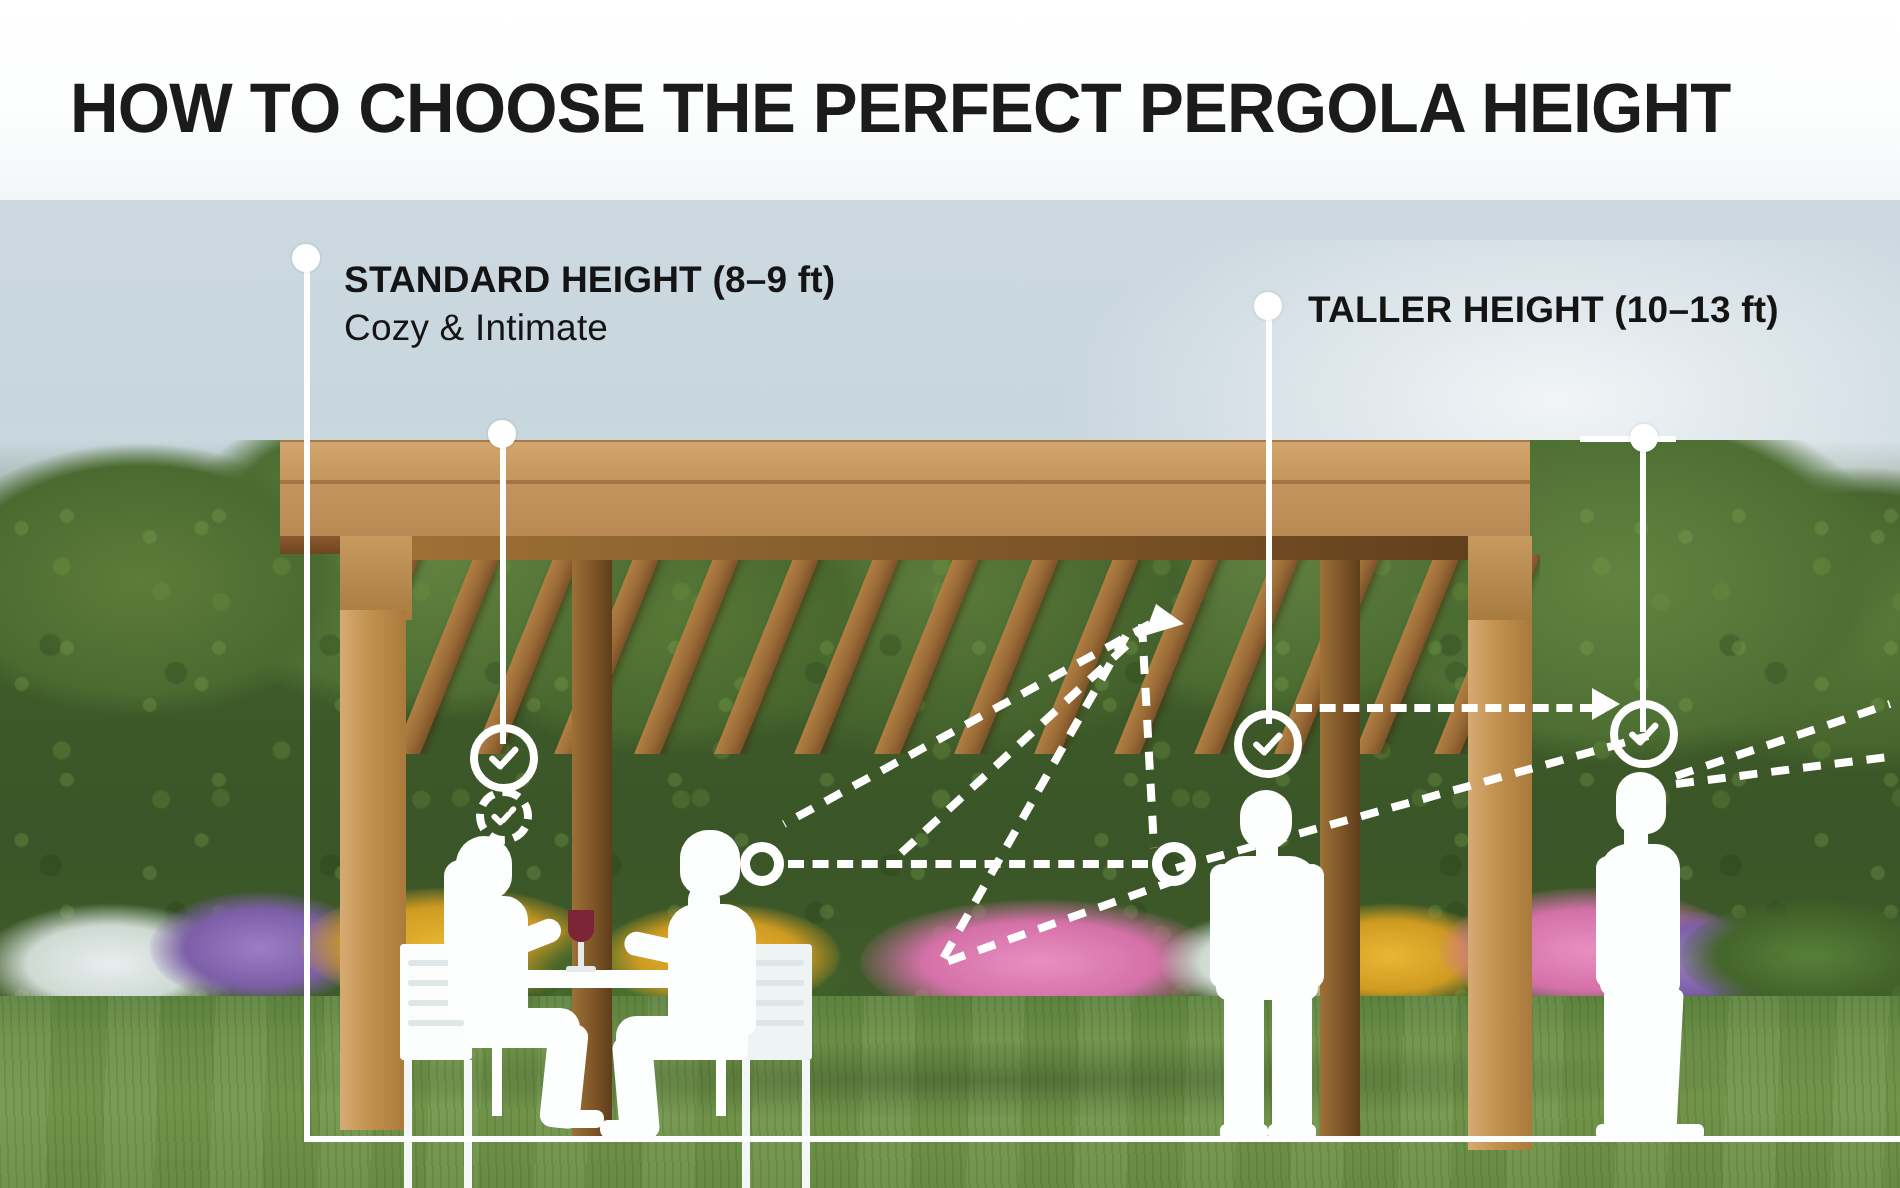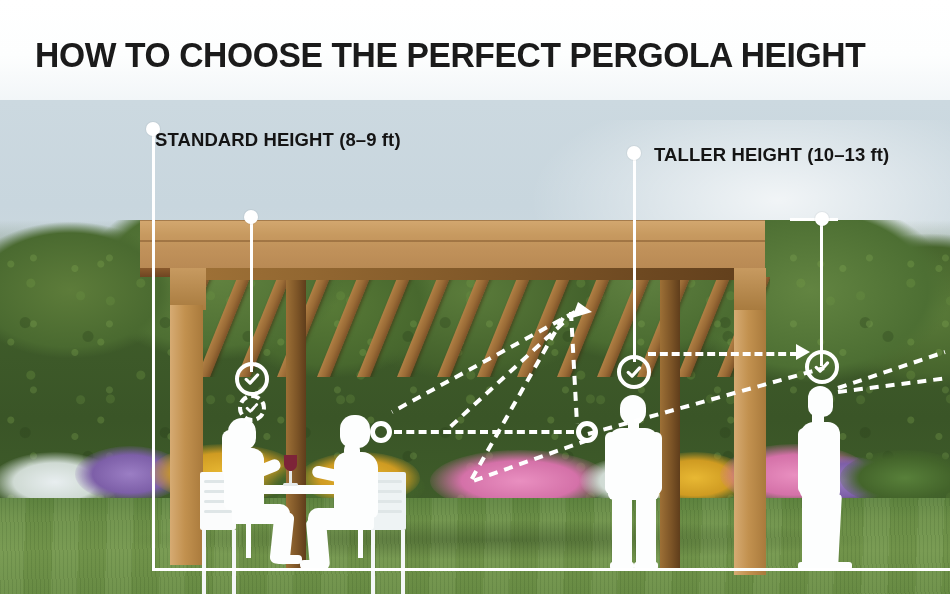--- a/index.html
+++ b/index.html
@@ -313,21 +313,22 @@
     <polygon points="578,302 592,312 572,318" fill="#ffffff"></polygon>
   </svg>
 
   <svg style="position:absolute;left:780px;top:330px;width:170px;height:90px;pointer-events:none;">
     <g fill="none" stroke="#ffffff" stroke-width="4" stroke-dasharray="9 7">
       <path d="M58 58 L165 22"></path>
       <path d="M58 62 L168 48"></path>
     </g>
   </svg>
 
-  <div class="callout" style="left:155px;top:128px;">
+  <div class="callout" style="left:172px;top:128px;">
     <div class="k">STANDARD HEIGHT (8–9 ft)</div>
+    <div class="s">Cozy &amp; Intimate</div>
   </div>
 
   <div class="callout" style="left:654px;top:143px;">
     <div class="k">TALLER HEIGHT (10–13 ft)</div>
   </div>
 
 </div>
 
 </body></html>

